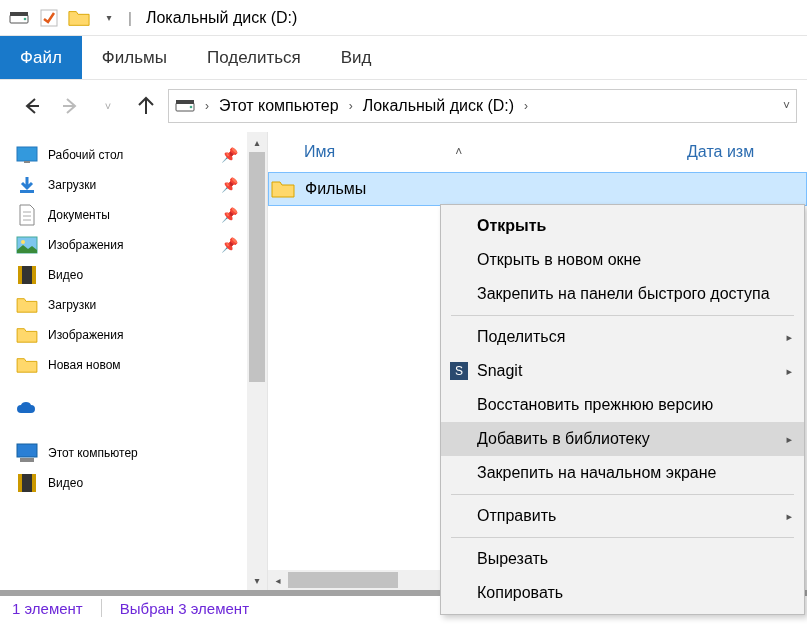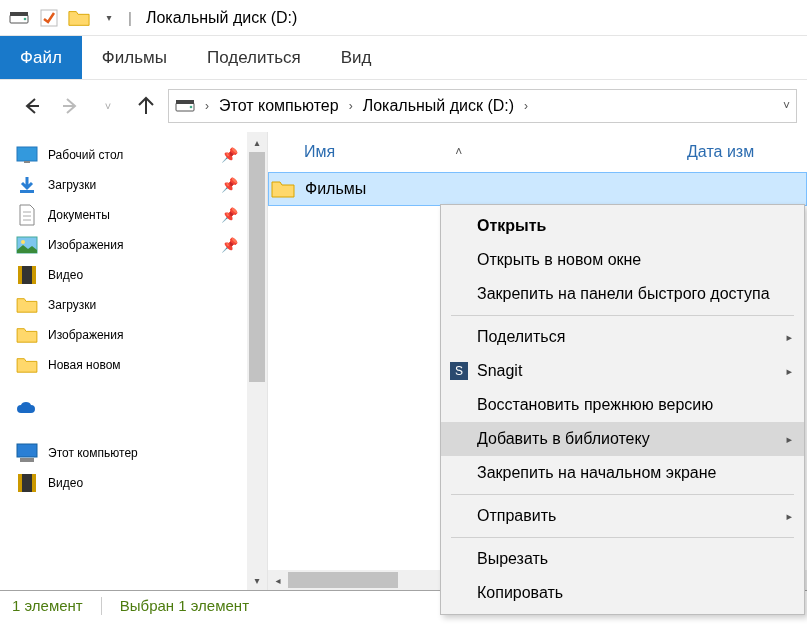--- a/index.html
+++ b/index.html
@@ -48,21 +48,21 @@
     .col-date { width: 120px; text-align: left; margin-left: 24px; }
 
     .file-row { display: flex; align-items: center; height: 34px; padding-left: 2px; gap: 10px; border: 1px solid #7abfff; background: #cce8ff; }
     .folder-ic { width: 24px; height: 20px; }
     .file-row .fname { font-size: 16px; }
 
     .hscroll { position: absolute; bottom: 0; left: 0; right: 0; height: 20px; background: #f0f0f0; }
     .hscroll .arr { position:absolute; top:0; width:20px; height:20px; display:flex; align-items:center; justify-content:center; font-size:10px; color:#555; }
     .hscroll .thumb { position:absolute; top:2px; height:16px; background:#c2c2c2; }
 
-    .status-bar { height: 30px; border-top: 1px solid #a3a3a3; display: flex; align-items: center; padding: 0 12px; gap: 18px; font-size: 15px; color: #4d7c0f; }
+    .status-bar { height: 30px; border-top: 6px solid #a3a3a3; display: flex; align-items: center; padding: 0 12px; gap: 18px; font-size: 15px; color: #6d28d9; }
     .status-sep { width: 1px; height: 18px; background: #ccc; }
 
     
     .ctx-menu { position: absolute; left: 440px; top: 204px; width: 365px; background: #f2f2f2; border: 1px solid #bdbdbd; box-shadow: 3px 3px 6px rgba(0,0,0,.2); z-index: 50; padding: 4px 0; }
     .ctx-item { display:flex; align-items:center; height: 34px; padding: 0 20px 0 36px; font-size: 16px; cursor: pointer; position: relative; white-space: nowrap; }
     .ctx-item.hover { background: #d8d8d8; }
     .ctx-sep { height: 1px; background: #d0d0d0; margin: 4px 10px; }
     .ctx-item .sub-arrow { position:absolute; right: 12px; font-size: 11px; color: #555; }
     .ctx-item .ctx-ic { position:absolute; left: 8px; width: 20px; height: 20px; display:flex; align-items:center; justify-content:center; font-size:14px; }
 
@@ -278,21 +278,21 @@
       <div class="arr" style="left:0">◂</div>
       <div class="thumb" style="left:20px;width:110px"></div>
       <div class="arr" style="right:0">▸</div>
     </div>
   </div>
 </div>
 
 <div class="status-bar">
   <span>1 элемент</span>
   <span class="status-sep"></span>
-  <span>Выбран 1 элемент</span>
+  <span>Выбран 3 элемент</span>
 </div>
 
 <div class="ctx-menu">
   <div class="ctx-item">
       <b>Открыть</b>
     </div>
   <div class="ctx-item">
       <span>Открыть в новом окне</span>
     </div>
   <div class="ctx-item">

